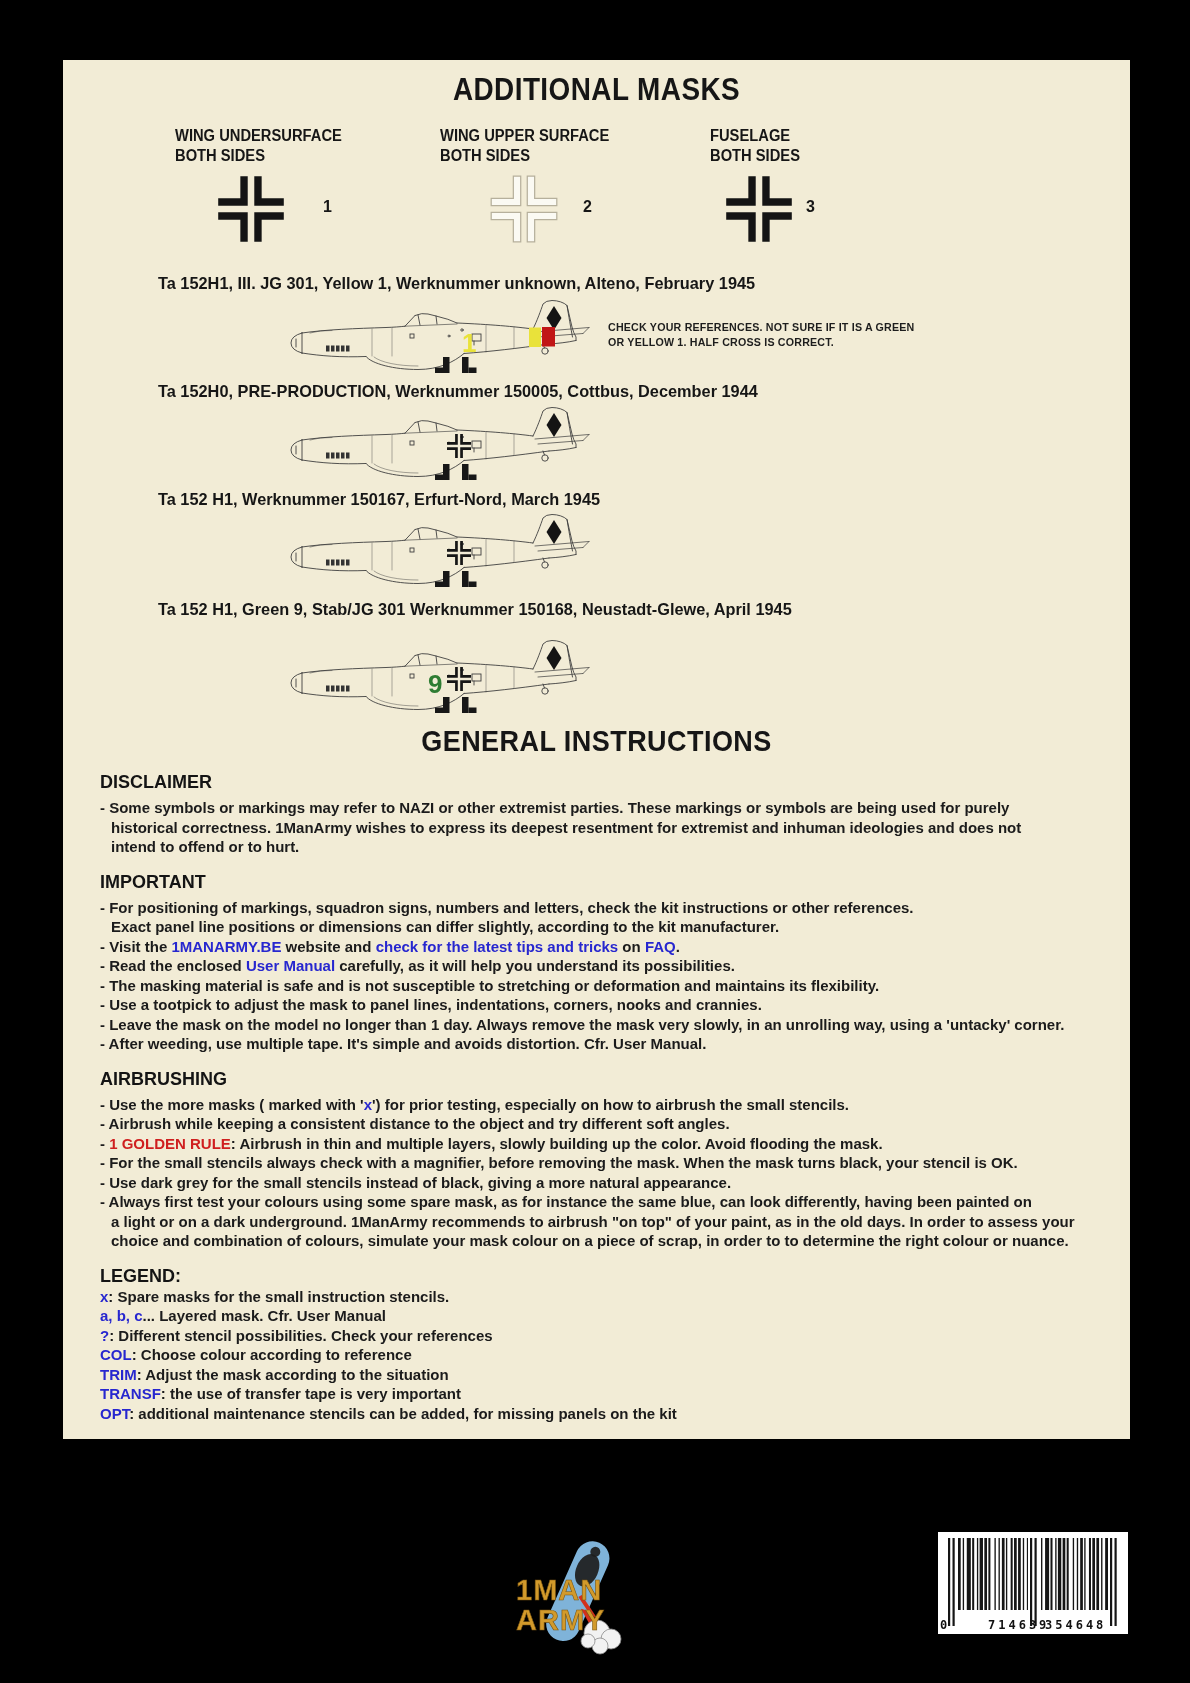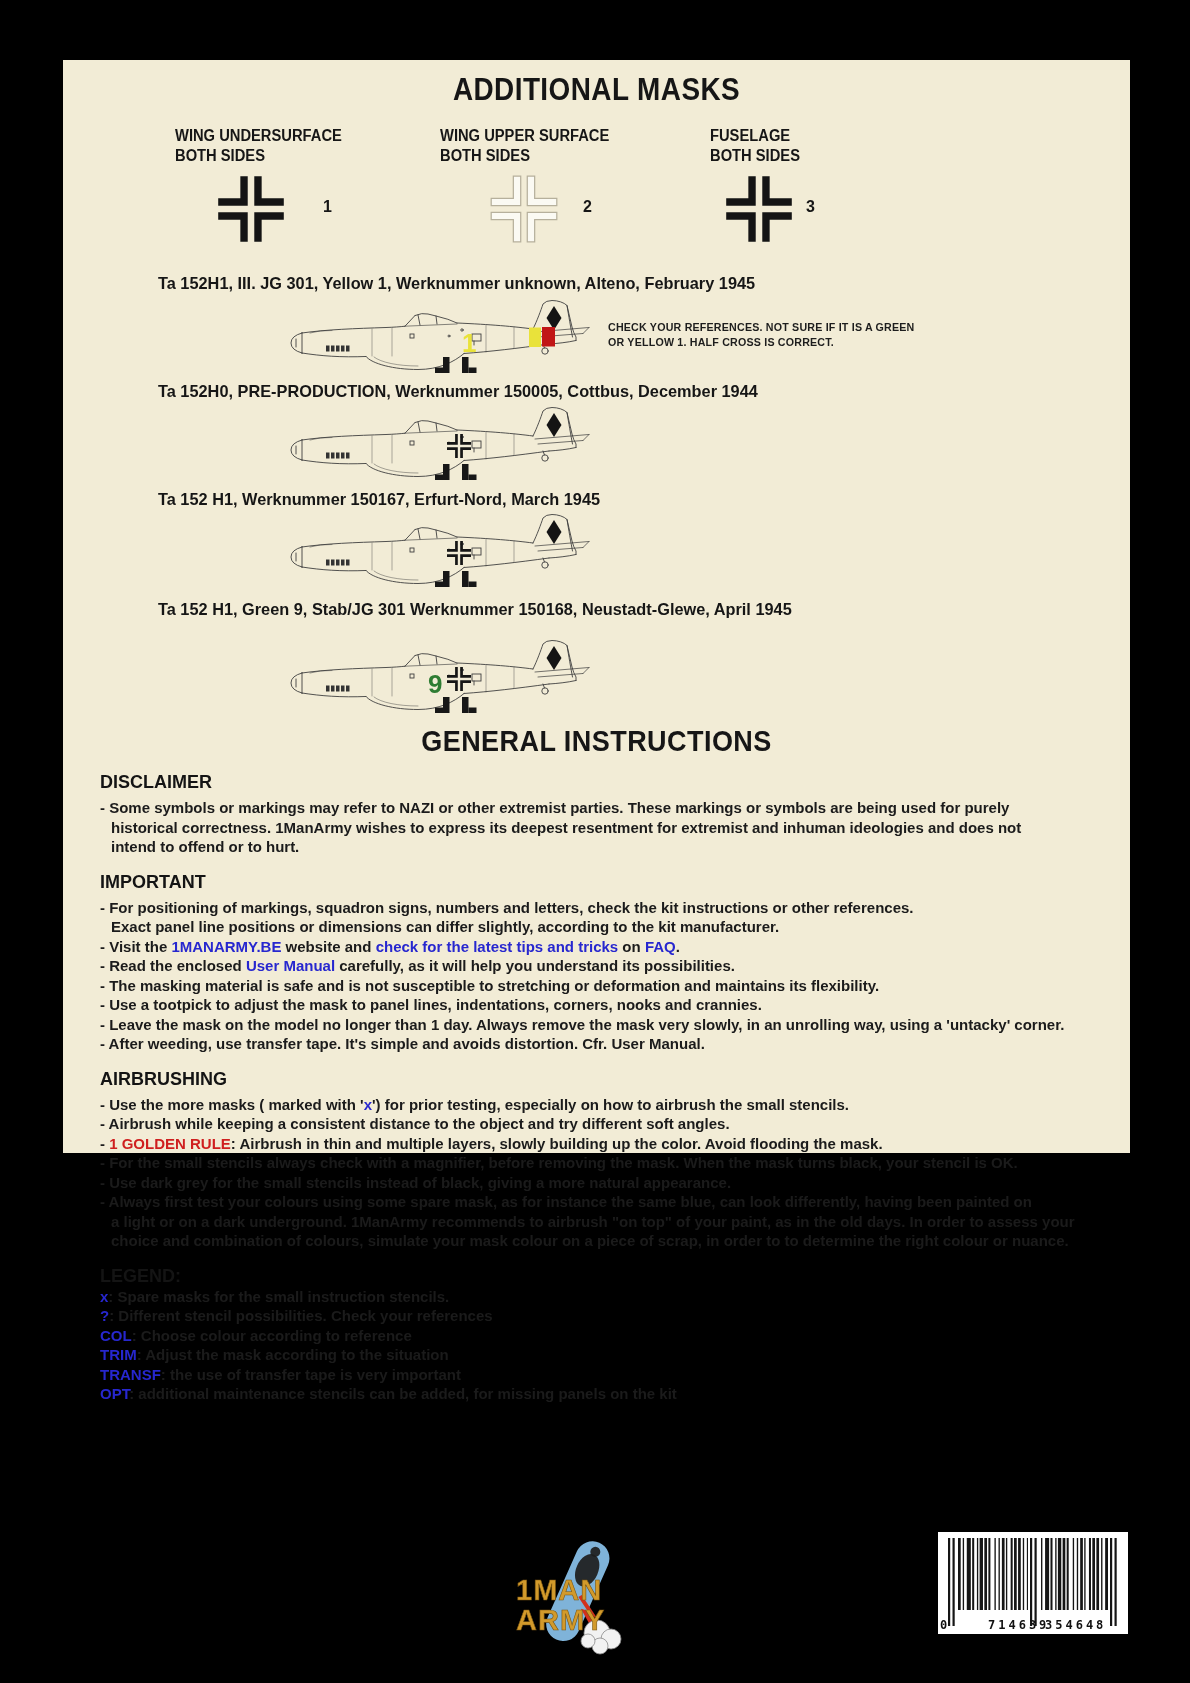--- a/index.html
+++ b/index.html
@@ -1,19 +1,19 @@
 <!DOCTYPE html>
 <html style="--outer_bg: #000000; --page_bg: #f2ecd6; --ink: #1b1b1b; --link_blue: #2727cf; --rule_red: #cf1f1f; --band_red: #c11616; --band_yellow: #e9e23a; --green_number: #2e7d33; --diamond_black: #141414; --logo_gold: #d29a2b; --bomb_blue: #7fb3d9; --logo_red: #d3301d;"><head>
 <meta charset="utf-8">
 <style>
   html,body{margin:0;padding:0;}
   body{width:1190px;height:1683px;background:#000;position:relative;
        font-family:"Liberation Sans",sans-serif;overflow:hidden;}
   .stage{position:absolute;inset:0;background:var(--outer_bg,#000);}
-  .page{position:absolute;left:63px;top:60px;width:1067px;height:1093px;
+  .page{position:absolute;left:63px;top:60px;width:1067px;height:1379px;
         background:var(--page_bg,#f2ecd6);color:var(--ink,#1b1b1b);}
   .doc-title{position:absolute;left:0;right:0;top:12px;text-align:center;
         font-size:31px;font-weight:700;letter-spacing:.5px;color:#161616;
         transform:scaleX(.9);}
   .gi-title{position:absolute;left:0;right:0;top:664px;text-align:center;
         font-size:30px;font-weight:700;letter-spacing:.5px;color:#161616;
         transform:scaleX(.9);}
   .mask-label{position:absolute;font-size:16px;font-weight:700;line-height:20px;
         color:#161616;transform:scaleX(.92);transform-origin:0 50%;white-space:nowrap;}
   .mask-cross{position:absolute;}
@@ -226,32 +226,33 @@
         <div class="iline ind"><span>historical correctness. 1ManArmy wishes to express its deepest resentment for extremist and inhuman ideologies and does not</span></div>
         <div class="iline ind"><span>intend to offend or to hurt.</span></div>
         <div class="sec-h">IMPORTANT</div>
         <div class="iline"><span>- For positioning of markings, squadron signs, numbers and letters, check the kit instructions or other references.</span></div>
         <div class="iline ind"><span>Exact panel line positions or dimensions can differ slightly, according to the kit manufacturer.</span></div>
         <div class="iline"><span>- Visit the </span><span class="t-link">1MANARMY.BE</span><span> website and </span><span class="t-link">check for the latest tips and tricks</span><span> on </span><span class="t-link">FAQ</span><span>.</span></div>
         <div class="iline"><span>- Read the enclosed </span><span class="t-link">User Manual</span><span> carefully, as it will help you understand its possibilities.</span></div>
         <div class="iline"><span>- The masking material is safe and is not susceptible to stretching or deformation and maintains its flexibility.</span></div>
         <div class="iline"><span>- Use a tootpick to adjust the mask to panel lines, indentations, corners, nooks and crannies.</span></div>
         <div class="iline"><span>- Leave the mask on the model no longer than 1 day. Always remove the mask </span><span class="t-ul">very slowly</span><span>, in an unrolling way, using a 'untacky' corner.</span></div>
-        <div class="iline"><span>- After weeding, use transfer tape. It's simple and avoids distortion. Cfr. User Manual.</span></div>
+        <div class="iline"><span>- After weeding, use multiple tape. It's simple and avoids distortion. Cfr. User Manual.</span></div>
         <div class="sec-h">AIRBRUSHING</div>
         <div class="iline"><span>- Use the more masks ( marked with '</span><span class="t-link">x</span><span>') for prior testing, especially on how to airbrush the small stencils.</span></div>
         <div class="iline"><span>- Airbrush while keeping a consistent distance to the object and try different soft angles.</span></div>
         <div class="iline"><span>- </span><span class="t-red">1 GOLDEN RULE</span><span>: Airbrush in thin and multiple layers, slowly building up the color. Avoid flooding the mask.</span></div>
         <div class="iline"><span>- For the small stencils always check with a magnifier, before removing the mask. When the mask turns black, your stencil is OK.</span></div>
         <div class="iline"><span>- Use dark grey for the small stencils instead of black, giving a more natural appearance.</span></div>
         <div class="iline"><span>- Always first test your colours using some spare mask, as for instance the same blue, can look differently, having been painted on</span></div>
         <div class="iline ind"><span>a light or on a dark underground. 1ManArmy recommends to airbrush "on top" of your paint, as in the old days. In order to assess your</span></div>
         <div class="iline ind"><span>choice and combination of colours, simulate your mask colour on a piece of scrap, in order to to determine the right colour or nuance.</span></div>
         <div class="sec-h gap">LEGEND:</div>
         <div class="iline"><span class="t-link">x</span><span>: Spare masks for the small instruction stencils.</span></div>
+        <div class="iline"><span class="t-link">a, b, c</span><span>... Layered mask. Cfr. User Manual</span></div>
         <div class="iline"><span class="t-link">?</span><span>: Different stencil possibilities. Check your references</span></div>
         <div class="iline"><span class="t-link">COL</span><span>: Choose colour according to reference</span></div>
         <div class="iline"><span class="t-link">TRIM</span><span>: Adjust the mask according to the situation</span></div>
         <div class="iline"><span class="t-link">TRANSF</span><span>: the use of transfer tape is very important</span></div>
         <div class="iline"><span class="t-link">OPT</span><span>: additional maintenance stencils can be added, for missing panels on the kit</span></div>
       </div>
   </div>
 
   <svg class="logo" viewBox="0 0 135 125">
     <g transform="rotate(24 77 55)">

